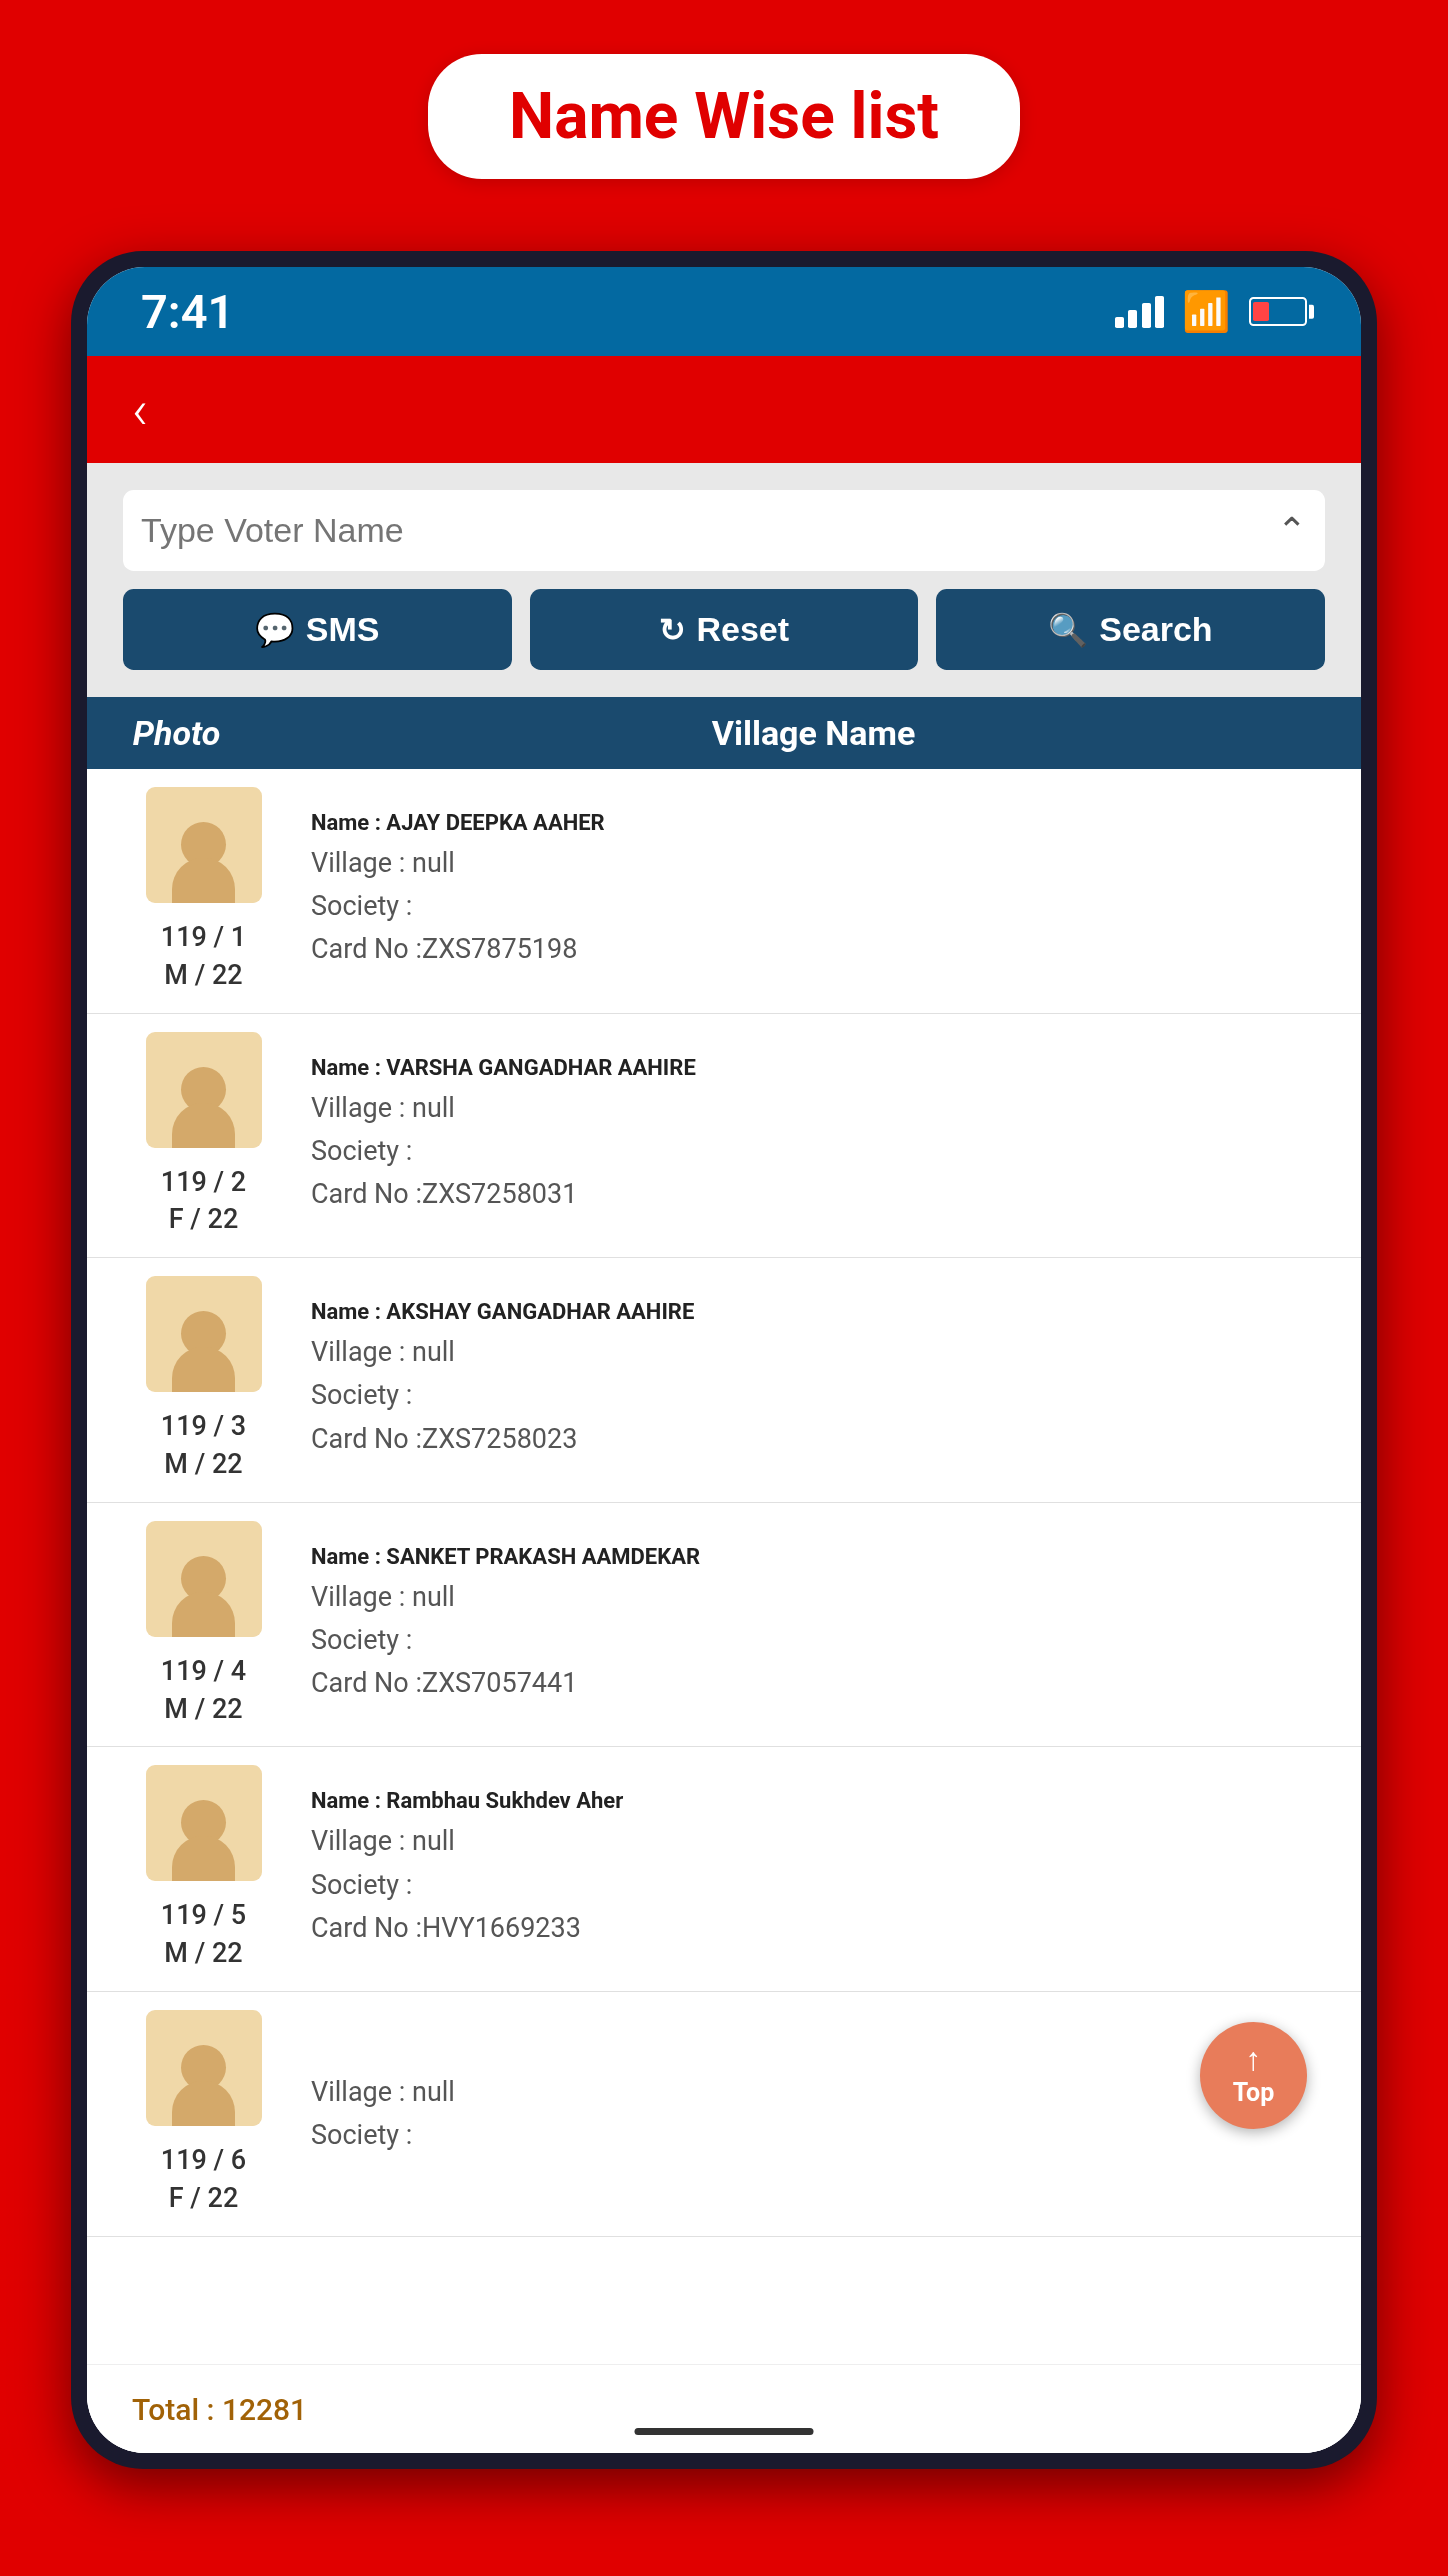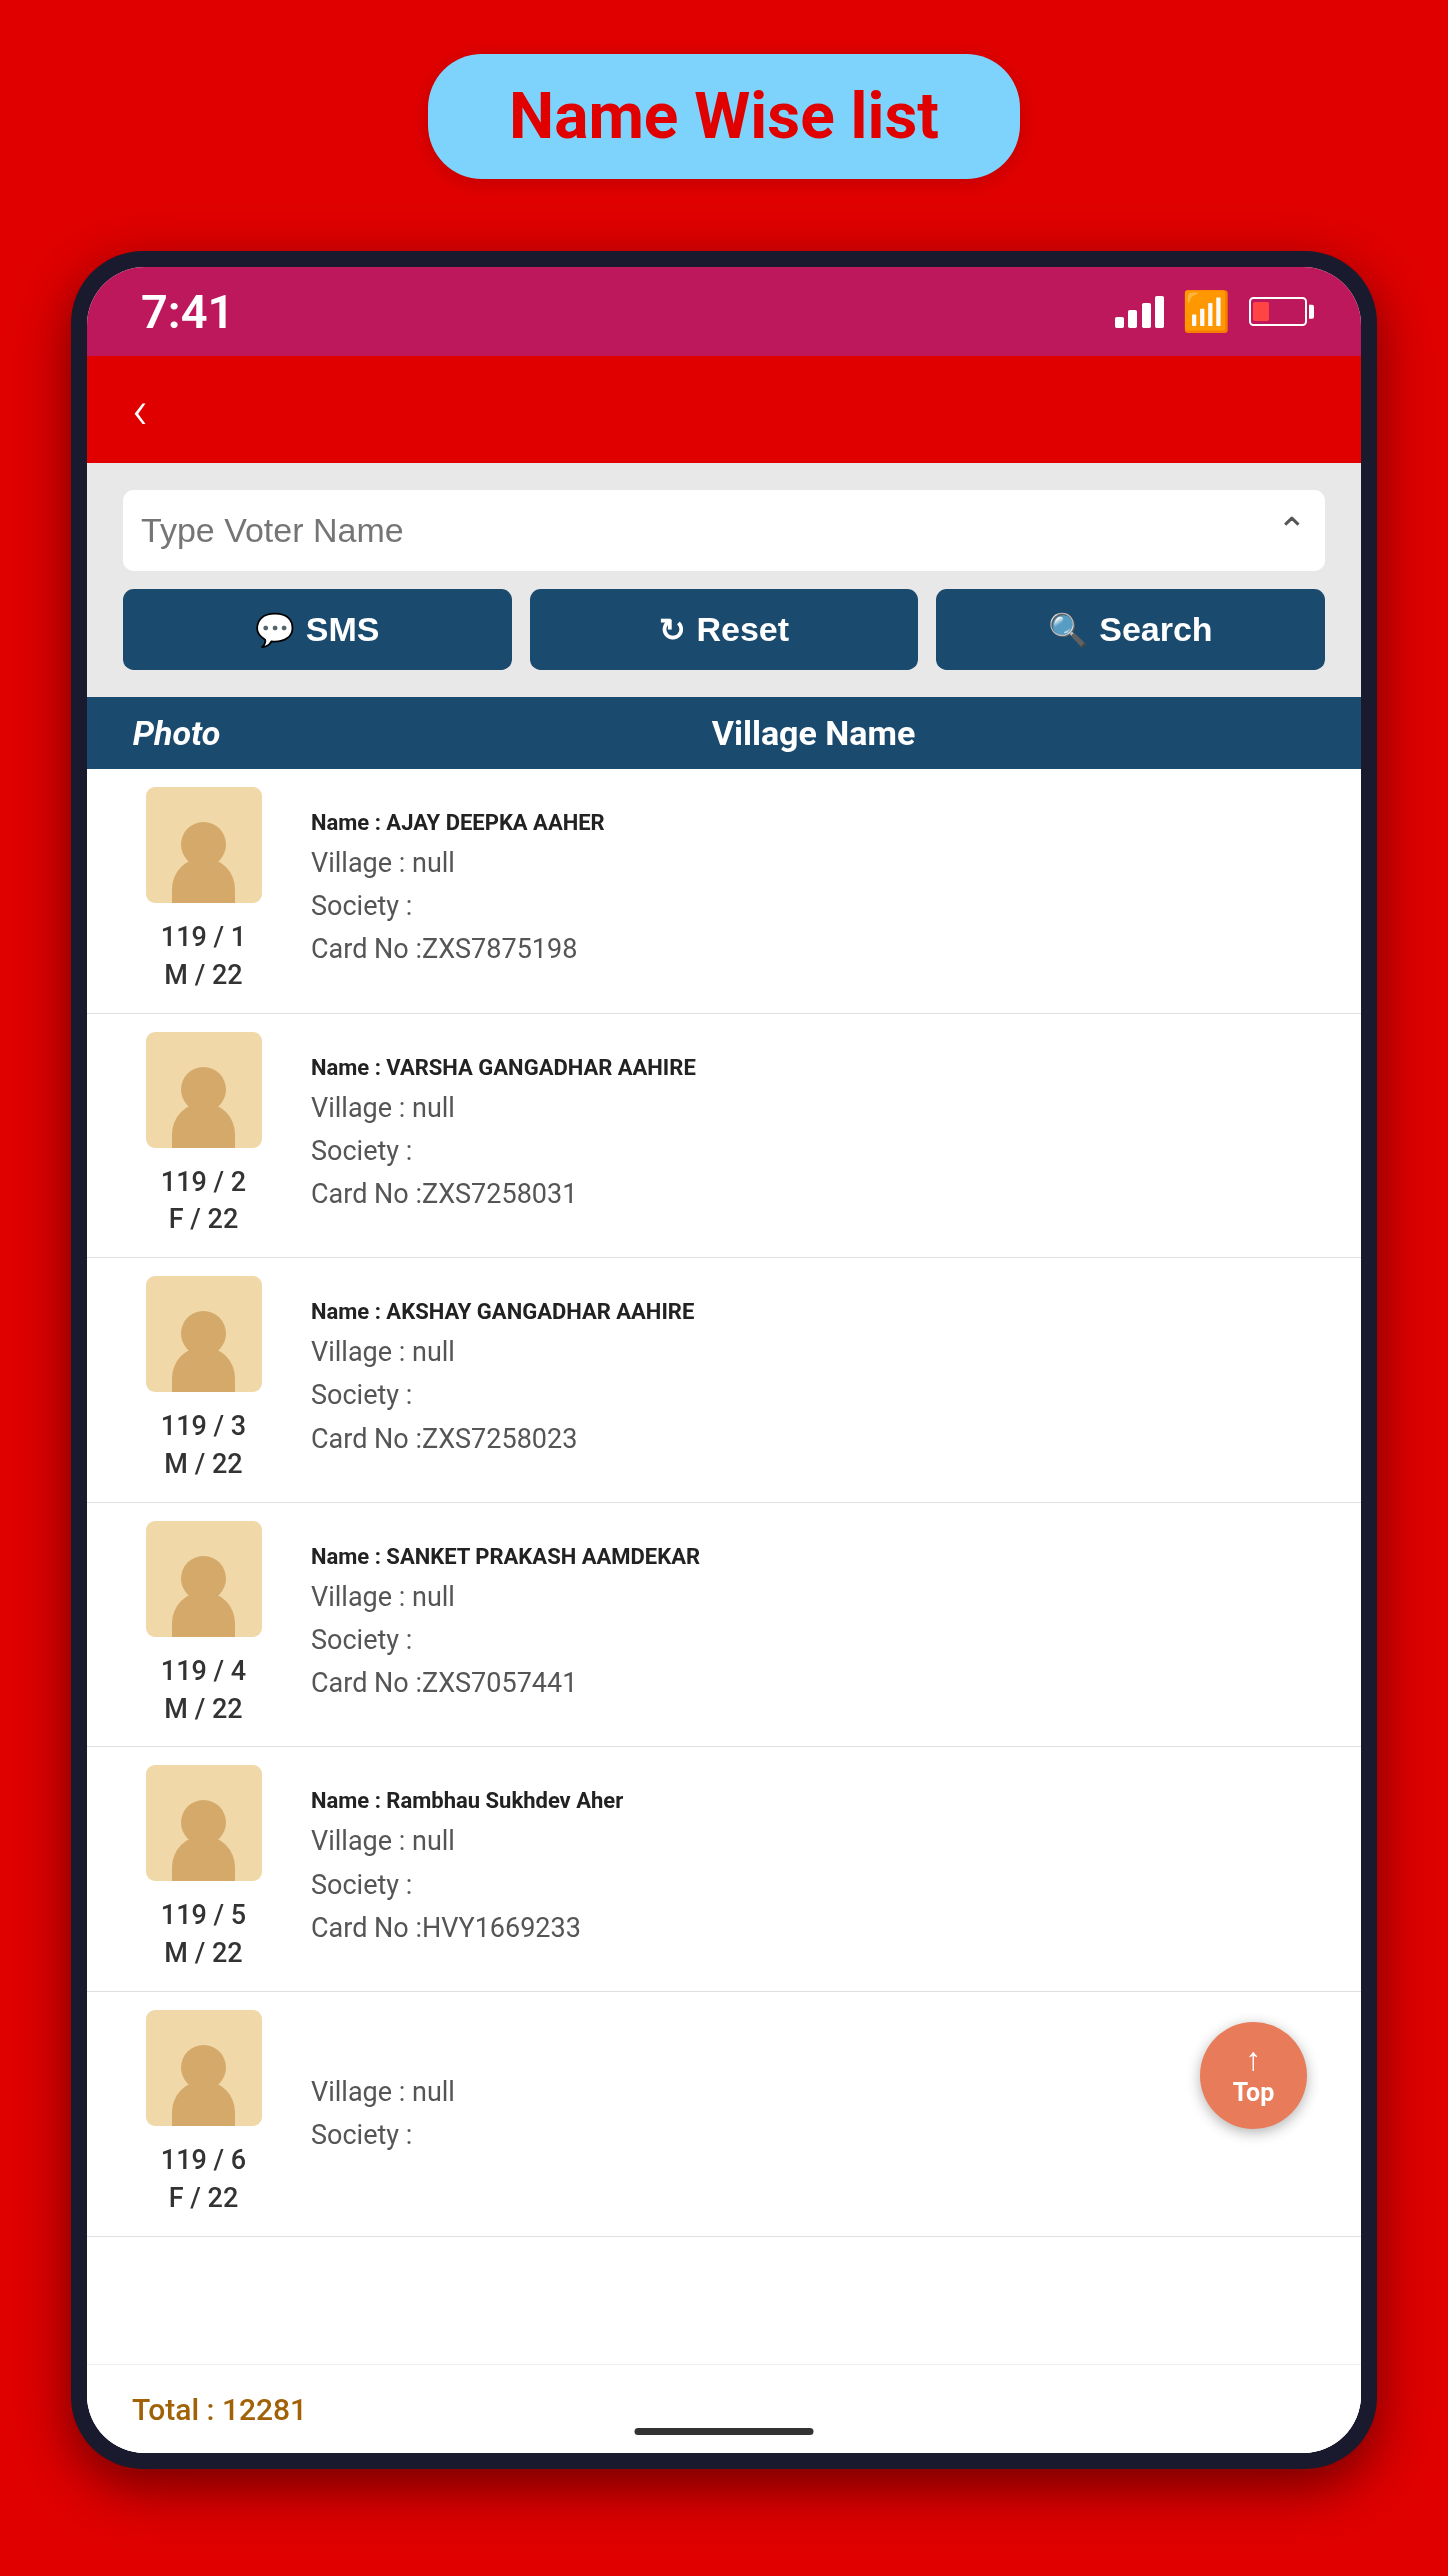--- a/index.html
+++ b/index.html
@@ -11,21 +11,21 @@
       flex-direction: column;
       align-items: center;
       font-family: -apple-system, BlinkMacSystemFont, 'Segoe UI', Roboto, Arial, sans-serif;
       position: relative;
       overflow: hidden;
     }
 
     
     .page-title-wrapper {
       margin-top: 54px;
-      background: #7dd3fc;
+      background: #ffffff;
       border-radius: 54px;
       padding: 25px 81px;
       box-shadow: 0 3.6px 18px rgba(0,0,0,0.15);
     }
     .page-title-text {
       font-size: 64px;
       font-weight: 700;
       color: #e00000;
     }
 
@@ -51,21 +51,21 @@
       background: white;
       margin: 16px;
       border-radius: 58px;
       overflow: hidden;
       display: flex;
       flex-direction: column;
     }
 
     
     .status-bar {
-      background: #be185d;
+      background: #0369a1;
       height: 89px;
       display: flex;
       align-items: center;
       justify-content: space-between;
       padding: 0 54px;
       flex-shrink: 0;
     }
     .status-time {
       color: white;
       font-size: 47px;

